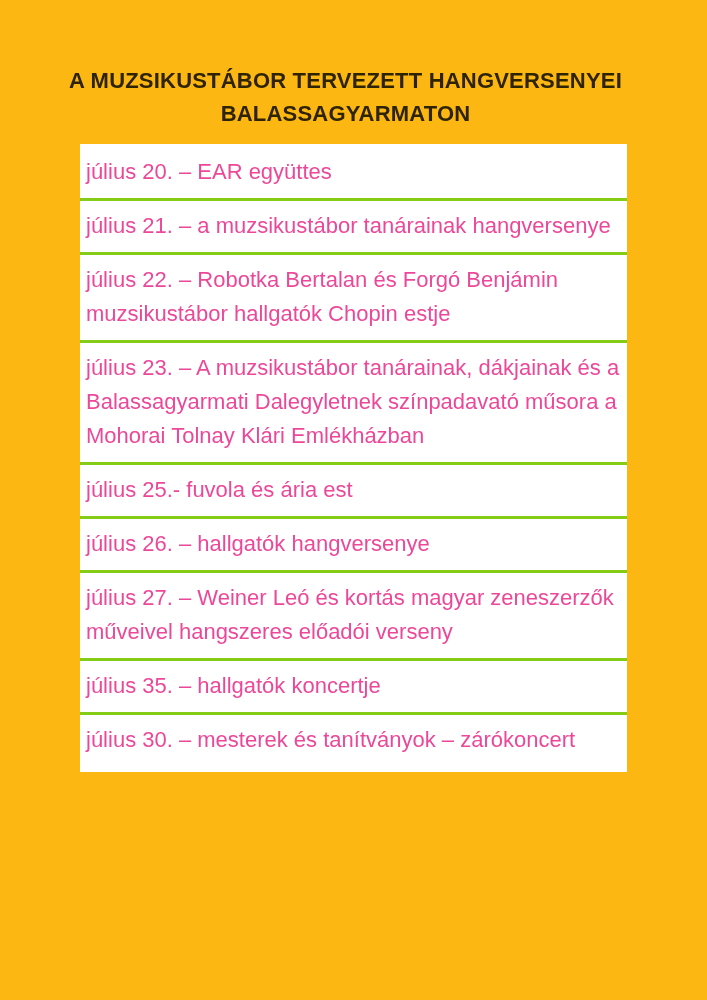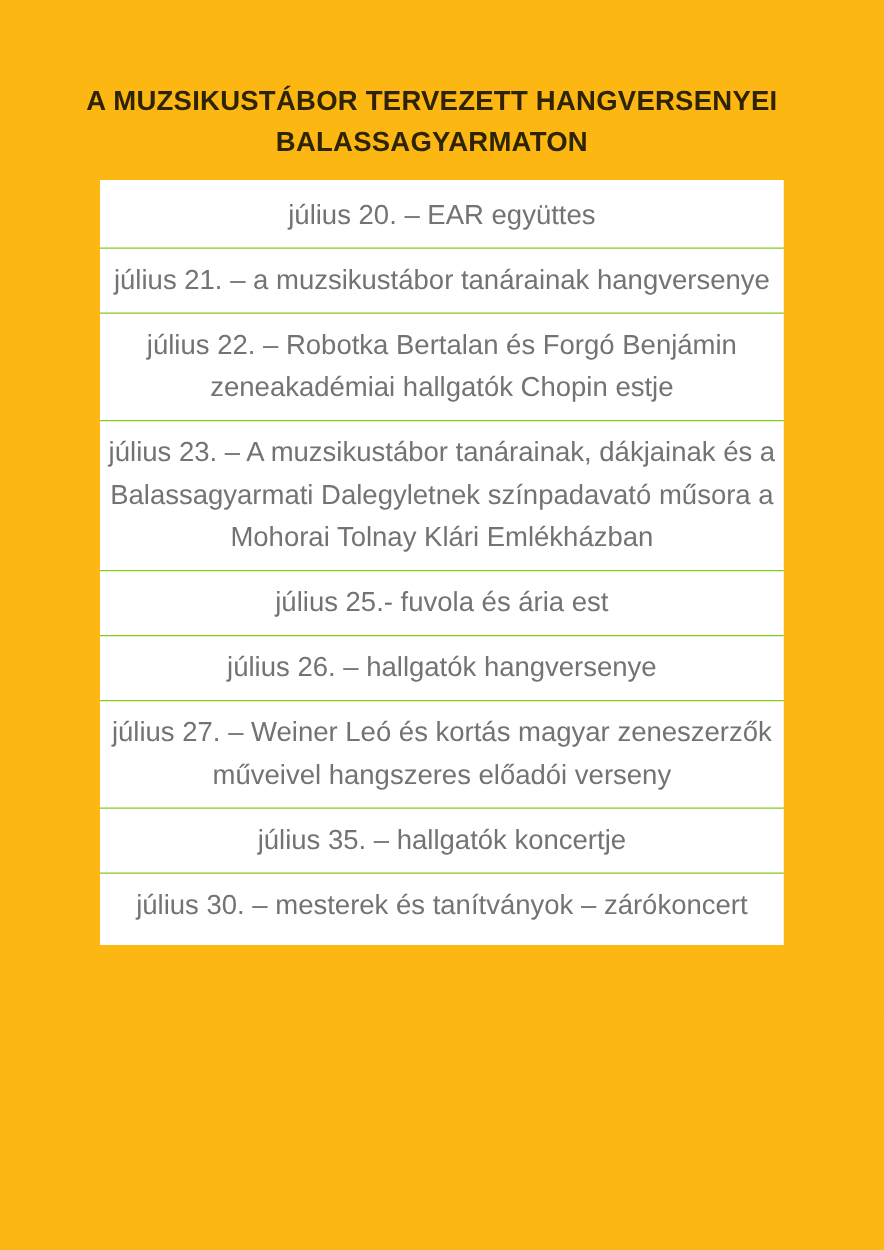--- a/index.html
+++ b/index.html
@@ -34,31 +34,30 @@
     margin-bottom: 0;
   }
   .tline {
     display: block;
   }
   .schedule-panel {
     width: 547px;
     margin: 14px auto 0 auto;
     background: #FFFFFF;
     padding: 3px 0 6px 0;
-    color: #737373;
+    color: #ec4899;
     font-size: 22px;
-    text-align: center;
     box-sizing: border-box;
   }
   .row {
     padding: 8px 6px 9px 6px;
     line-height: 34px;
   }
   .row + .row {
-    border-top: 1px solid #84cc16;
+    border-top: 3px solid #84cc16;
   }
   .rline {
     display: block;
   }
 </style>
 </head>
 <body>
 
 <div class="poster">
 
@@ -74,21 +73,21 @@
     <div class="row">
       <span class="rline">július 20. – EAR együttes</span>
     </div>
 
     <div class="row">
       <span class="rline">július 21. – a muzsikustábor tanárainak hangversenye</span>
     </div>
 
     <div class="row">
       <span class="rline">július 22. – Robotka Bertalan és Forgó Benjámin</span>
-      <span class="rline">zeneakadémiai hallgatók Chopin estje</span>
+      <span class="rline">muzsikustábor hallgatók Chopin estje</span>
     </div>
 
     <div class="row">
       <span class="rline">július 23. – A muzsikustábor tanárainak, dákjainak és a</span>
       <span class="rline">Balassagyarmati Dalegyletnek színpadavató műsora a</span>
       <span class="rline">Mohorai Tolnay Klári Emlékházban</span>
     </div>
 
     <div class="row">
       <span class="rline">július 25.- fuvola és ária est</span>

